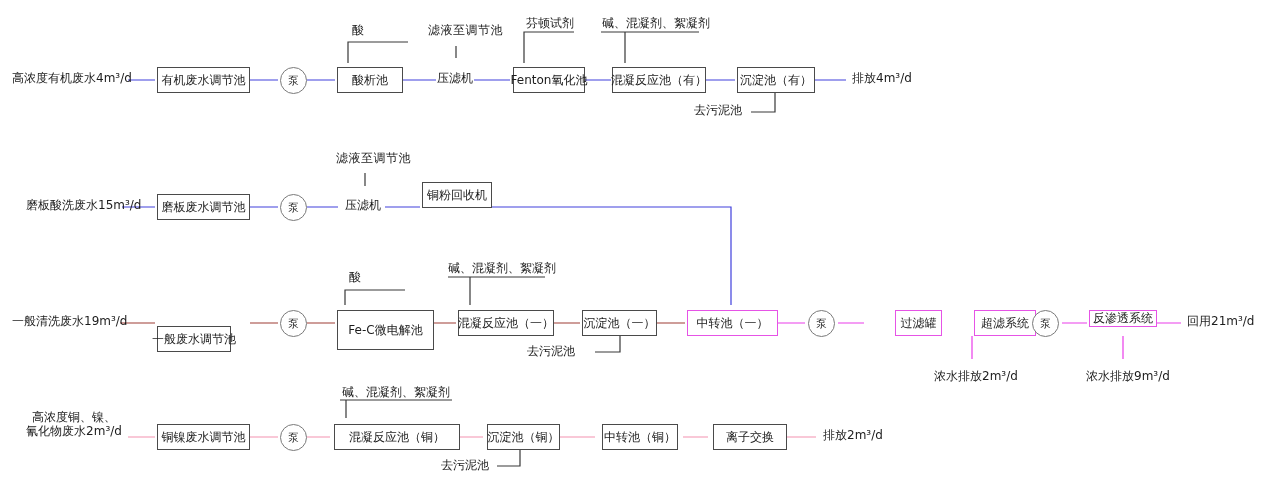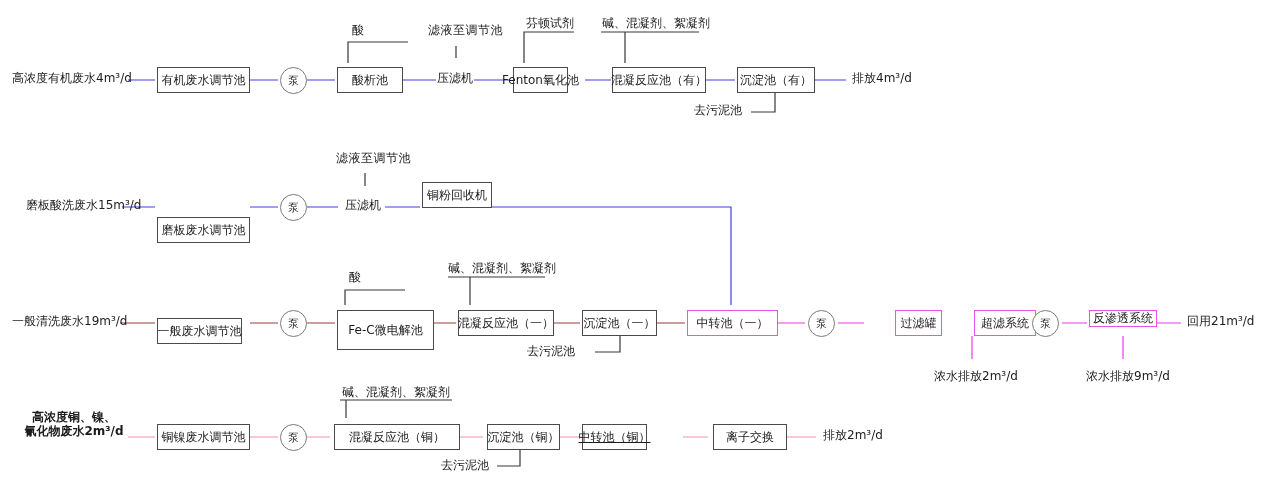--- a/index.html
+++ b/index.html
@@ -82,57 +82,57 @@
   </svg>
 
   <div class="lbl" style="left:12px;top:72px;">高浓度有机废水4m³/d</div>
   <div class="node" style="left:157px;top:67px;width:93px;height:26px;">有机废水调节池</div>
   <div class="pump" style="left:280px;top:67px;">泵</div>
   <div class="lbl" style="left:352px;top:24px;">酸</div>
   <div class="node" style="left:337px;top:67px;width:66px;height:26px;">酸析池</div>
   <div class="lbl sm ctr" style="left:428px;top:24px;width:58px;">滤液至调节池</div>
   <div class="lbl ctr" style="left:432px;top:72px;width:46px;">压滤机</div>
   <div class="lbl" style="left:526px;top:17px;">芬顿试剂</div>
-  <div class="node" style="left:513px;top:67px;width:55px;height:26px;">Fenton氧化池</div>
+  <div class="node" style="left:513px;top:67px;width:72px;height:26px;">Fenton氧化池</div>
   <div class="lbl" style="left:602px;top:17px;">碱、混凝剂、絮凝剂</div>
   <div class="node" style="left:612px;top:67px;width:94px;height:26px;">混凝反应池（有）</div>
   <div class="node" style="left:737px;top:67px;width:78px;height:26px;">沉淀池（有）</div>
   <div class="lbl" style="left:694px;top:104px;">去污泥池</div>
   <div class="lbl" style="left:852px;top:72px;">排放4m³/d</div>
 
   <div class="lbl" style="left:26px;top:199px;">磨板酸洗废水15m³/d</div>
-  <div class="node" style="left:157px;top:194px;width:93px;height:26px;margin-top:23px;">磨板废水调节池</div>
+  <div class="node" style="left:157px;top:194px;width:93px;height:26px;">磨板废水调节池</div>
   <div class="pump" style="left:280px;top:194px;">泵</div>
   <div class="lbl sm ctr" style="left:336px;top:152px;width:58px;">滤液至调节池</div>
   <div class="lbl ctr" style="left:340px;top:199px;width:46px;">压滤机</div>
   <div class="node" style="left:422px;top:182px;width:70px;height:26px;">铜粉回收机</div>
 
   <div class="lbl" style="left:12px;top:315px;">一般清洗废水19m³/d</div>
-  <div class="node" style="left:157px;top:318px;width:85px;height:26px;">一般废水调节池</div>
+  <div class="node" style="left:157px;top:326px;width:74px;height:26px;">一般废水调节池</div>
   <div class="pump" style="left:280px;top:310px;">泵</div>
   <div class="lbl" style="left:349px;top:271px;">酸</div>
   <div class="node" style="left:337px;top:310px;width:97px;height:40px;">Fe-C微电解池</div>
   <div class="lbl" style="left:448px;top:262px;">碱、混凝剂、絮凝剂</div>
   <div class="node" style="left:458px;top:310px;width:96px;height:26px;">混凝反应池（一）</div>
   <div class="node" style="left:582px;top:310px;width:75px;height:26px;">沉淀池（一）</div>
   <div class="lbl" style="left:527px;top:345px;">去污泥池</div>
   <div class="node mag" style="left:687px;top:310px;width:91px;height:26px;">中转池（一）</div>
   <div class="pump" style="left:808px;top:310px;">泵</div>
   <div class="node mag" style="left:895px;top:310px;width:47px;height:26px;">过滤罐</div>
   <div class="node mag" style="left:942px;top:310px;width:62px;height:26px;margin-left:32px;">超滤系统</div>
   <div class="lbl" style="left:934px;top:370px;">浓水排放2m³/d</div>
   <div class="pump" style="left:1032px;top:310px;">泵</div>
   <div class="node mag" style="left:1089px;top:310px;width:68px;height:17px;">反渗透系统</div>
   <div class="lbl" style="left:1086px;top:370px;">浓水排放9m³/d</div>
   <div class="lbl" style="left:1187px;top:315px;">回用21m³/d</div>
 
-  <div class="lbl ctr" style="left:24px;top:411px;width:100px;font-weight:bold;"><span>高浓度铜、镍、</span><br><span>氰化物废水2m³/d</span></div>
+  <div class="lbl ctr" style="left:24px;top:411px;width:100px;"><span>高浓度铜、镍、</span><br><span>氰化物废水2m³/d</span></div>
   <div class="node" style="left:157px;top:424px;width:93px;height:26px;">铜镍废水调节池</div>
   <div class="pump" style="left:280px;top:424px;">泵</div>
   <div class="lbl" style="left:342px;top:386px;">碱、混凝剂、絮凝剂</div>
   <div class="node" style="left:334px;top:424px;width:126px;height:26px;">混凝反应池（铜）</div>
   <div class="node" style="left:487px;top:424px;width:73px;height:26px;">沉淀池（铜）</div>
   <div class="lbl" style="left:441px;top:459px;">去污泥池</div>
-  <div class="node" style="left:582px;top:424px;width:65px;height:26px;text-decoration:underline;">中转池（铜）</div>
+  <div class="node" style="left:602px;top:424px;width:76px;height:26px;">中转池（铜）</div>
   <div class="node" style="left:713px;top:424px;width:74px;height:26px;">离子交换</div>
   <div class="lbl" style="left:823px;top:429px;">排放2m³/d</div>
 
 </div>
 
 </body></html>

